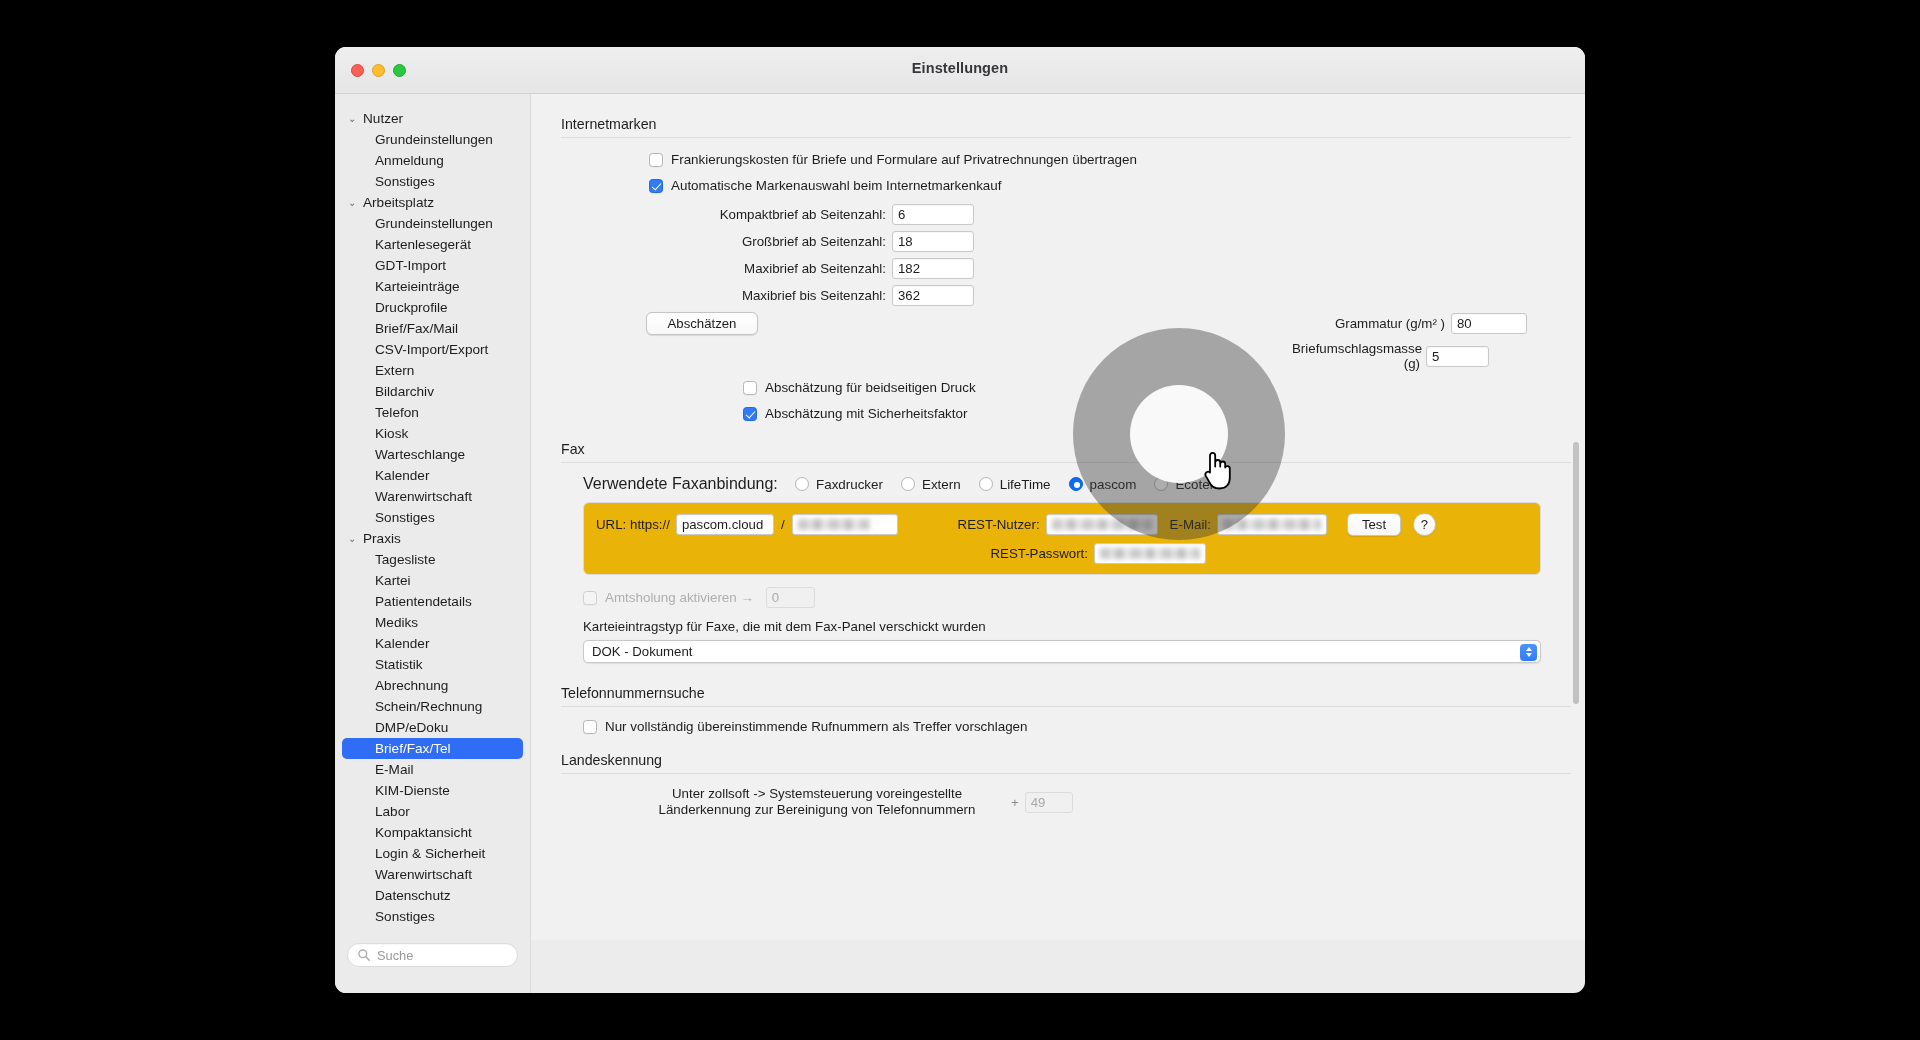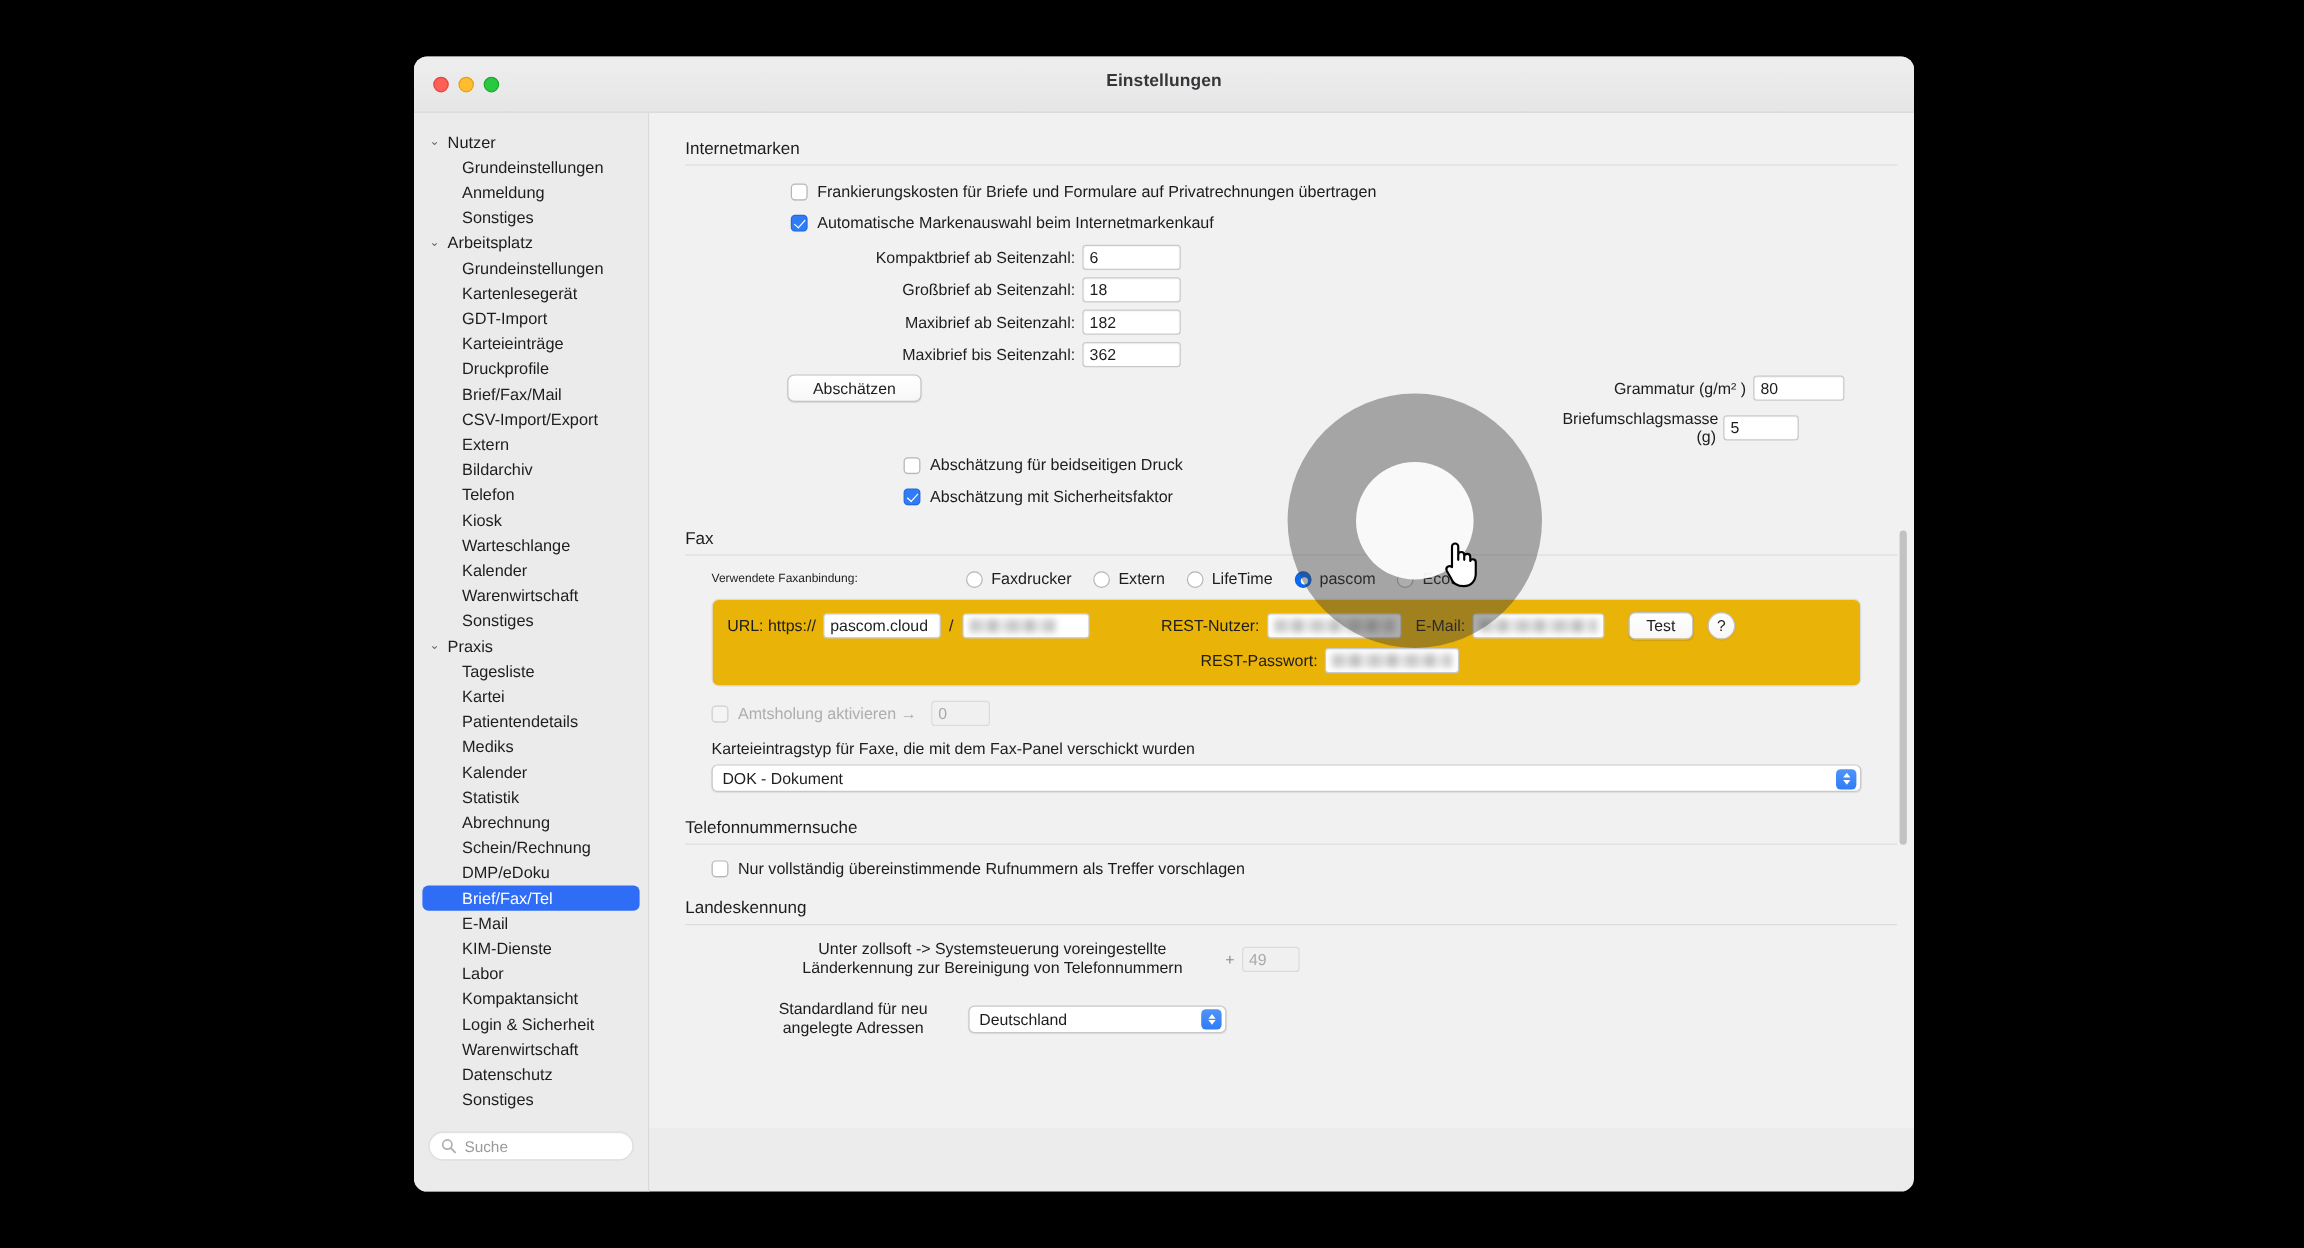--- a/index.html
+++ b/index.html
@@ -8,21 +8,21 @@
     width: 1920px; height: 1040px;
     background: #000;
     font-family: "Liberation Sans", sans-serif;
     overflow: hidden;
   }
   #stage { position: relative; width: 1920px; height: 1040px; background: #000; }
 
   
   #window {
     position: absolute;
-    left: 345px; top: 47px;
+    left: 335px; top: 47px;
     width: 1250px; height: 946px;
     background: #ececec;
     border-radius: 11px;
     box-shadow: 0 12px 44px rgba(0,0,0,0.55);
     overflow: hidden;
   }
 
   
   #titlebar {
     position: absolute; left:0; top:0; width: 100%; height: 47px;
@@ -353,21 +353,21 @@
           <div class="cb-row">
             <span class="cb checked"></span>
             <span class="cb-label">Abschätzung mit Sicherheitsfaktor</span>
           </div>
         </div>
 
         <div class="section-head" style="margin-top:20px;">Fax</div>
         <div class="section-rule"></div>
 
         <div class="row" style="margin-bottom:9px; padding-left:22px;">
-          <span style="font-size:10px;color:#1d1d1f;width:212px;">Verwendete Faxanbindung:</span>
+          <span style="font-size:16px;color:#1d1d1f;width:212px;">Verwendete Faxanbindung:</span>
           <span class="row" style="margin-left:0;">
             <span class="rb"></span>
             <span class="rb-label">Faxdrucker</span>
           </span>
           <span class="row" style="margin-left:18px;">
             <span class="rb"></span>
             <span class="rb-label">Extern</span>
           </span>
           <span class="row" style="margin-left:18px;">
             <span class="rb"></span>
@@ -434,30 +434,20 @@
 
         <div class="row" style="margin-top:12px;">
           <div style="width:368px; text-align:center; font-size:13.3px; color:#1d1d1f; line-height:16px; margin-left:72px;">
             <div>Unter zollsoft -&gt; Systemsteuerung voreingestellte</div>
             <div>Länderkennung zur Bereinigung von Telefonnummern</div>
           </div>
           <span style="font-size:13.3px;color:#8b8b8b;margin-left:10px;">+</span>
           <span class="tf dim" style="width:48px; margin-left:6px;">49</span>
         </div>
 
-        <div class="row" style="margin-top:18px;">
-          <div style="width:160px; text-align:center; font-size:13.3px; color:#1d1d1f; line-height:16px; margin-left:60px;">
-            <div>Standardland für neu</div>
-            <div>angelegte Adressen</div>
-          </div>
-          <span class="popup" style="width:215px; margin-left:16px;">
-            <span>Deutschland</span>
-            <span class="stepper"></span>
-          </span>
-        </div>
 
       </div>
 
       <div id="vscroll"></div>
     </div>
 
 
   </div>
 
   <div id="spot-outer"></div>

